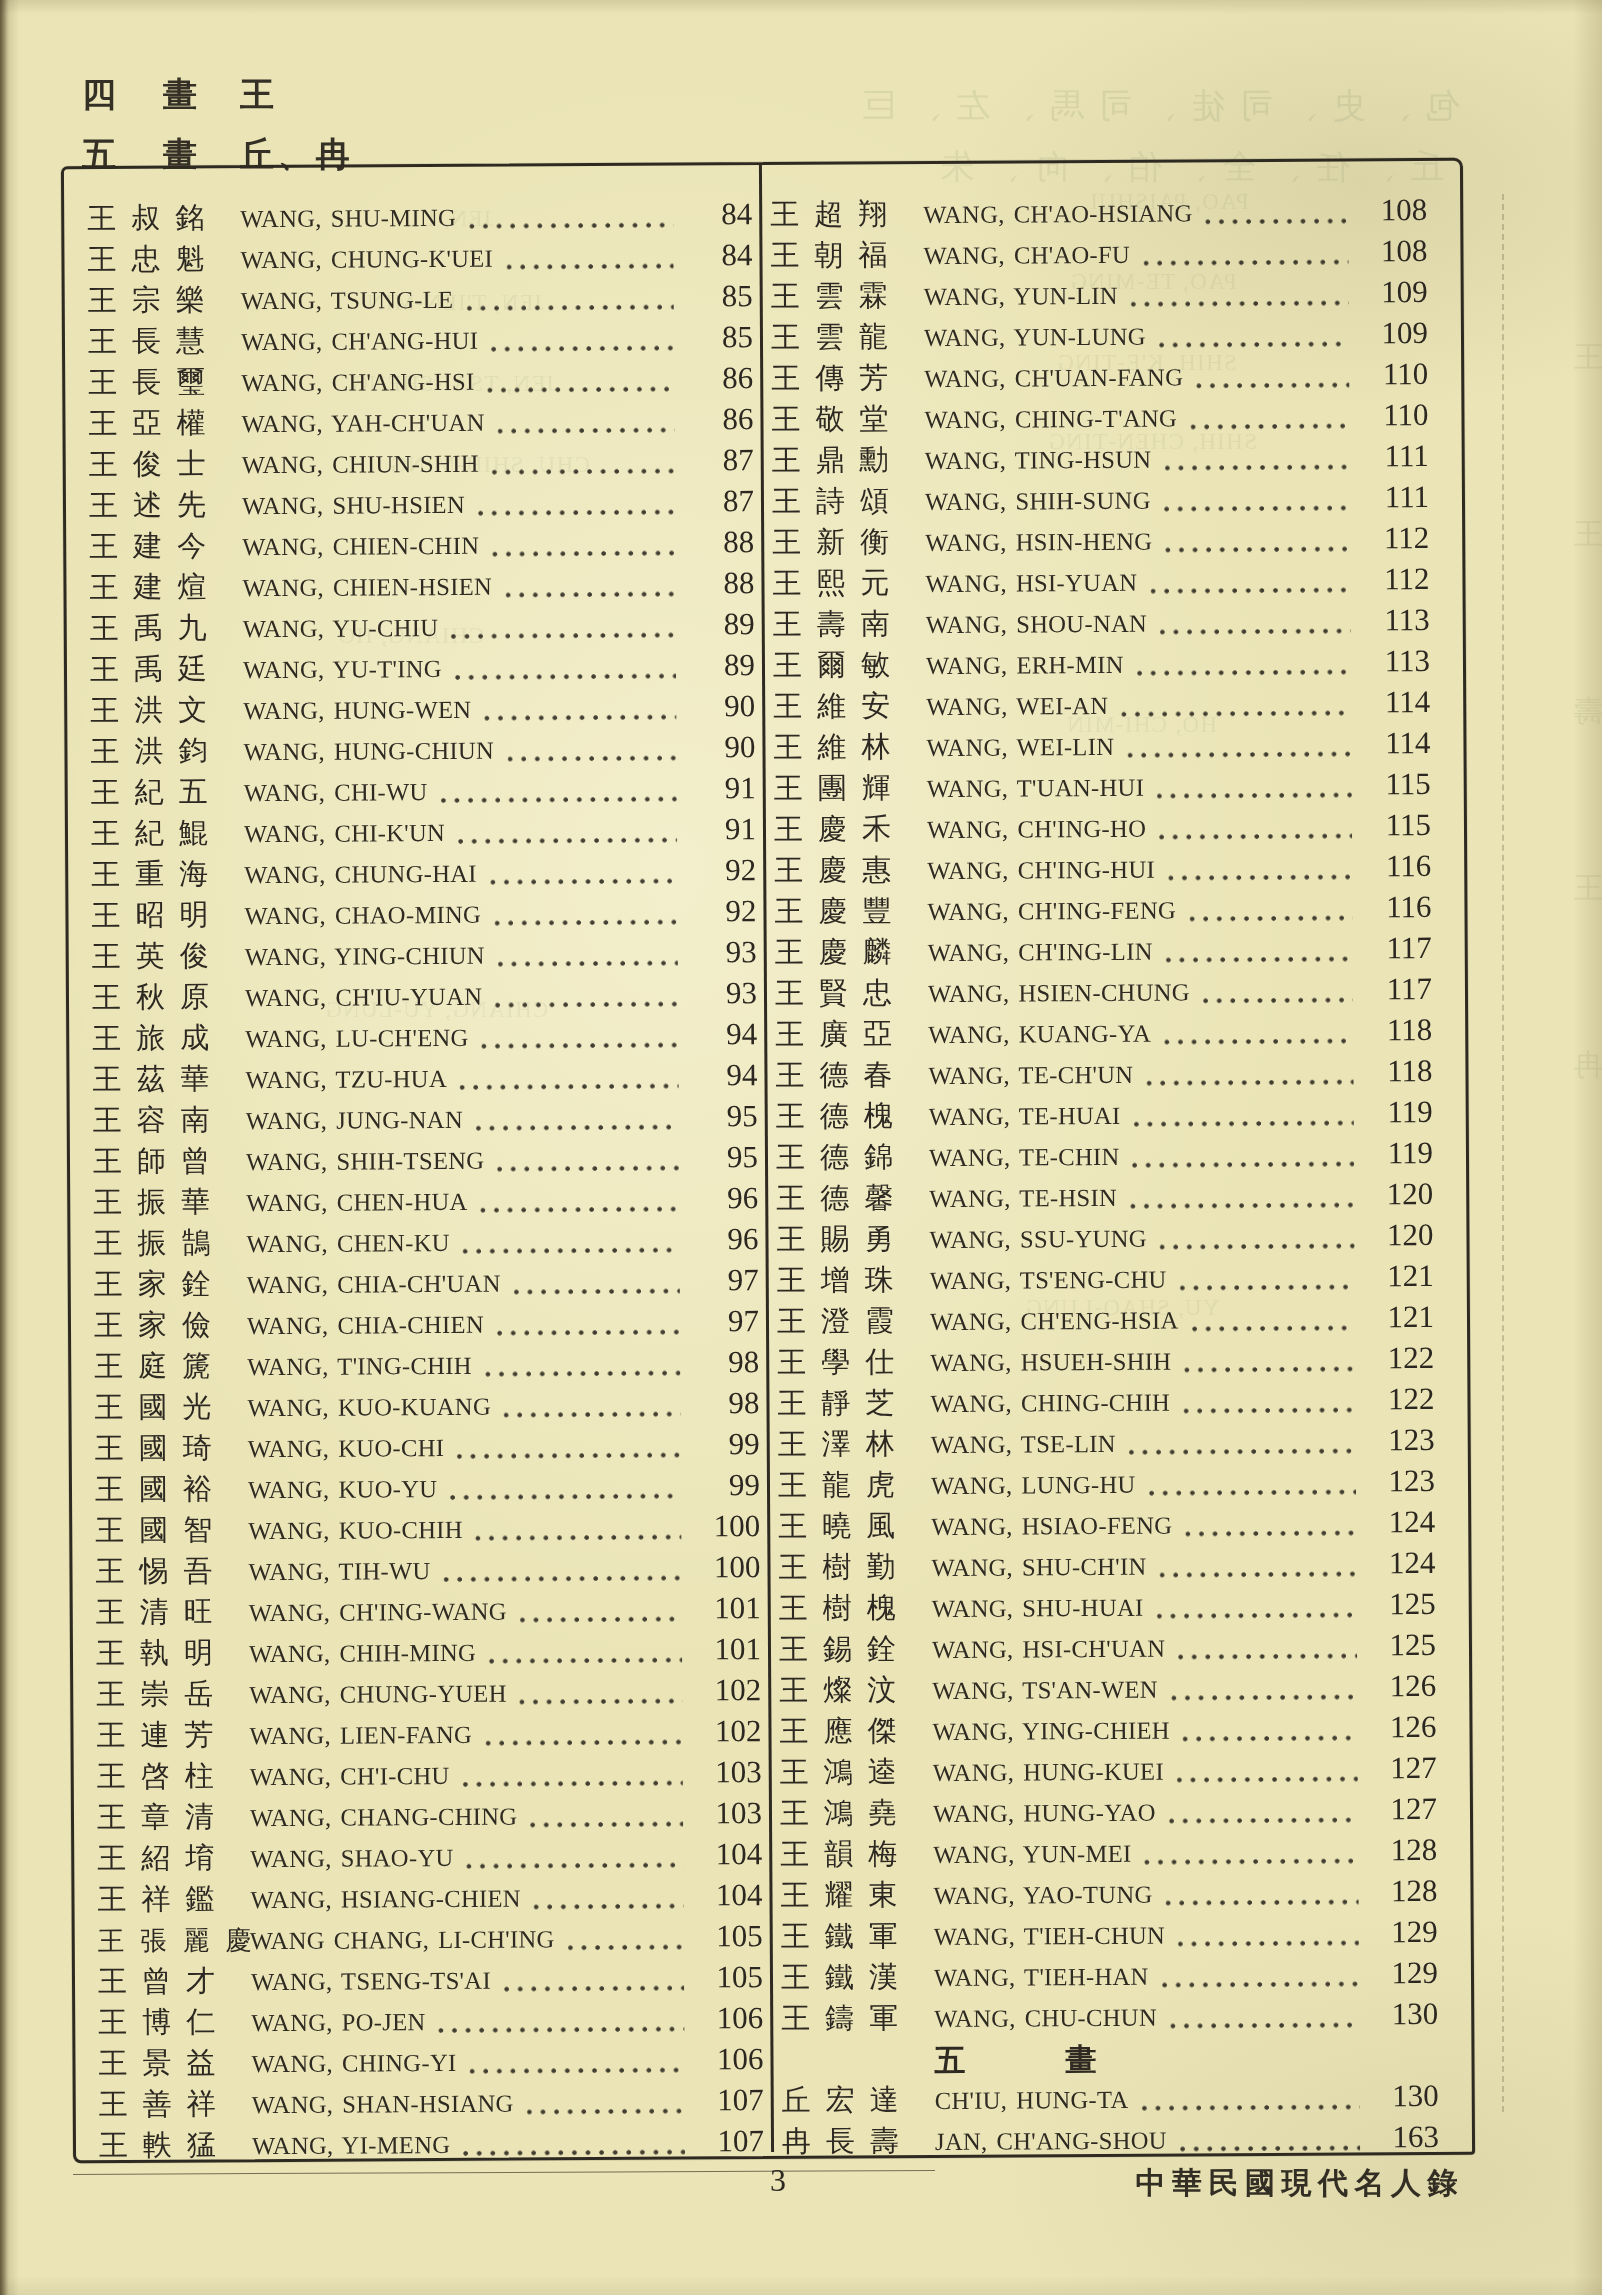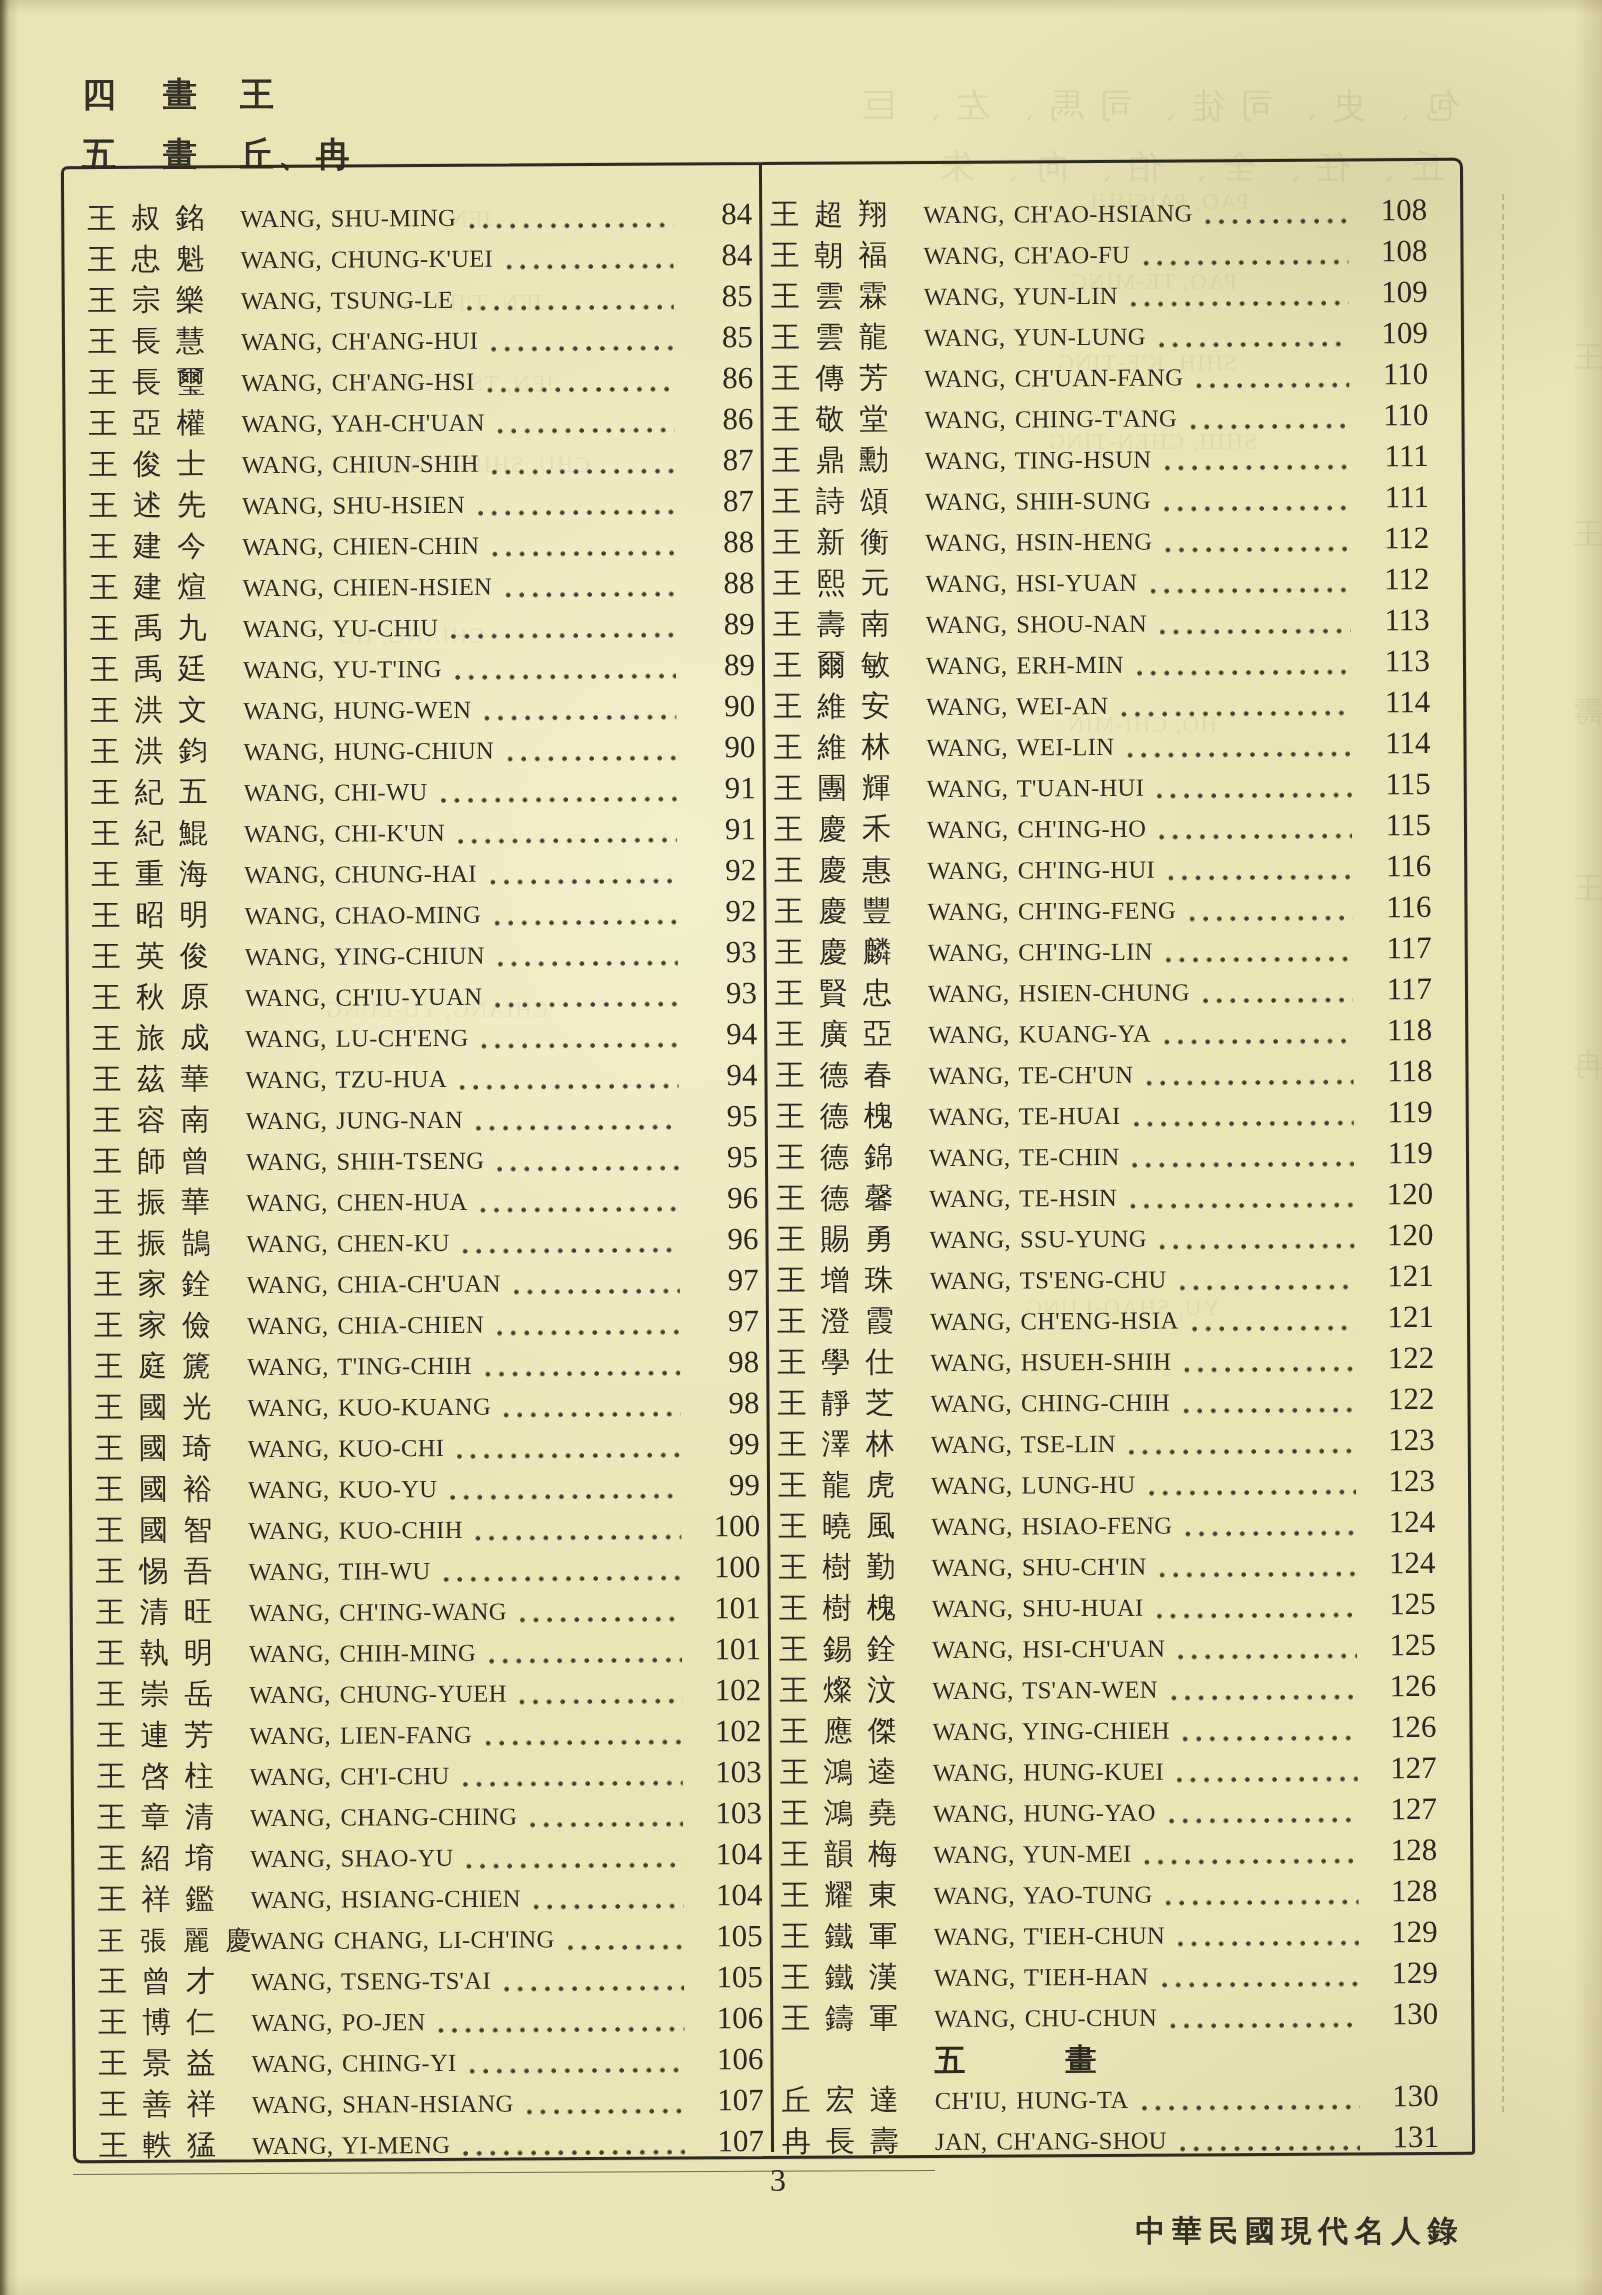--- a/index.html
+++ b/index.html
@@ -48,21 +48,21 @@
   .leader{flex:1;min-width:15.6px;height:5.2px;align-self:flex-end;margin:0 11.7px 9.7px 13px;
     background-image:radial-gradient(circle at 2.6px 2.6px, rgba(42,38,30,.88) 1.9px, rgba(42,38,30,0) 2.7px);
     background-size:13.6px 5.2px;background-repeat:repeat-x;}
   .pg{width:67px;flex:none;text-align:right;font-size:31px;color:#2c2821;}
   .section-row{display:flex;align-items:center;height:41px;padding-left:153px;}
   .section-row .spread{width:162px;font-size:31px;font-weight:bold;color:#2e2a21;}
   
   .footer-page{position:absolute;left:754px;top:2162px;width:48px;text-align:center;
     font-size:32px;color:#2d2922;}
   .footer-title{position:absolute;right:139px;top:2163px;
-    font-size:30px;letter-spacing:6.5px;font-weight:bold;color:#332e24;white-space:nowrap;margin-top:48px;}
+    font-size:30px;letter-spacing:6.5px;font-weight:bold;color:#332e24;white-space:nowrap;}
   
   .bleed{position:absolute;transform:scaleX(-1);white-space:nowrap;pointer-events:none;
     color:#7e8a6a;font-family:"Liberation Serif", serif;}
   .bleed.cjk{letter-spacing:13px;}
   .ghost-dash{position:absolute;left:1502px;top:194px;height:1918px;width:0;
     border-left:2.6px dashed rgba(88,82,56,.28);}
   .edge-strip{position:absolute;left:0;top:0;width:9px;height:2295px;
     background:linear-gradient(90deg, rgba(52,42,20,.55), rgba(52,42,20,0));}
   .underline-thin{position:absolute;left:73px;top:2172px;width:862px;height:0;
     border-top:1.9px solid rgba(52,46,34,.65);transform:rotate(-0.25deg);}
@@ -1071,21 +1071,21 @@
           <span class="pg">130</span>
         </div>
         <div class="row">
           <span class="name">
             <span>冉</span>
             <span>長</span>
             <span>壽</span>
           </span>
           <span class="roman">JAN, CH'ANG-SHOU</span>
           <span class="leader"></span>
-          <span class="pg">131</span>
+          <span class="pg">163</span>
         </div>
       </div>
   </div>
 
   <div class="underline-thin"></div>
 
   <div class="footer-page">3</div>
   <div class="footer-title">中華民國現代名人錄</div>
 </div>
 

